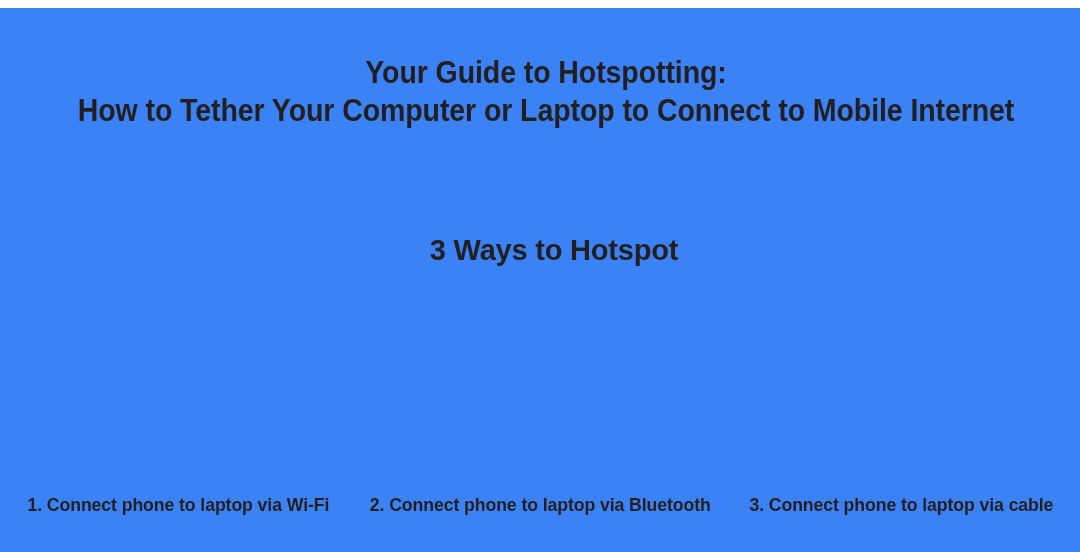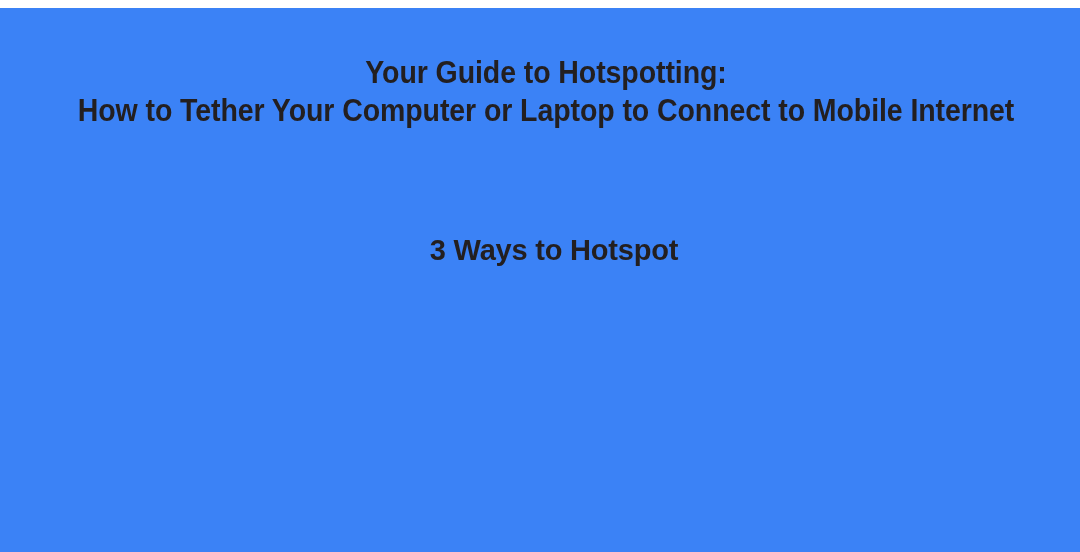--- a/index.html
+++ b/index.html
@@ -113,14 +113,19 @@
   </div>
 
   <div class="section-heading">3 Ways to Hotspot</div>
 
   <div class="illustration-area">
     <div class="illustration-slot"></div>
     <div class="illustration-slot"></div>
     <div class="illustration-slot"></div>
   </div>
 
+  <div class="captions-row">
+    <div class="caption">1. Connect phone to laptop via Wi-Fi</div>
+    <div class="caption">2. Connect phone to laptop via Bluetooth</div>
+    <div class="caption">3. Connect phone to laptop via cable</div>
+  </div>
 
 </div>
 
 </body></html>

